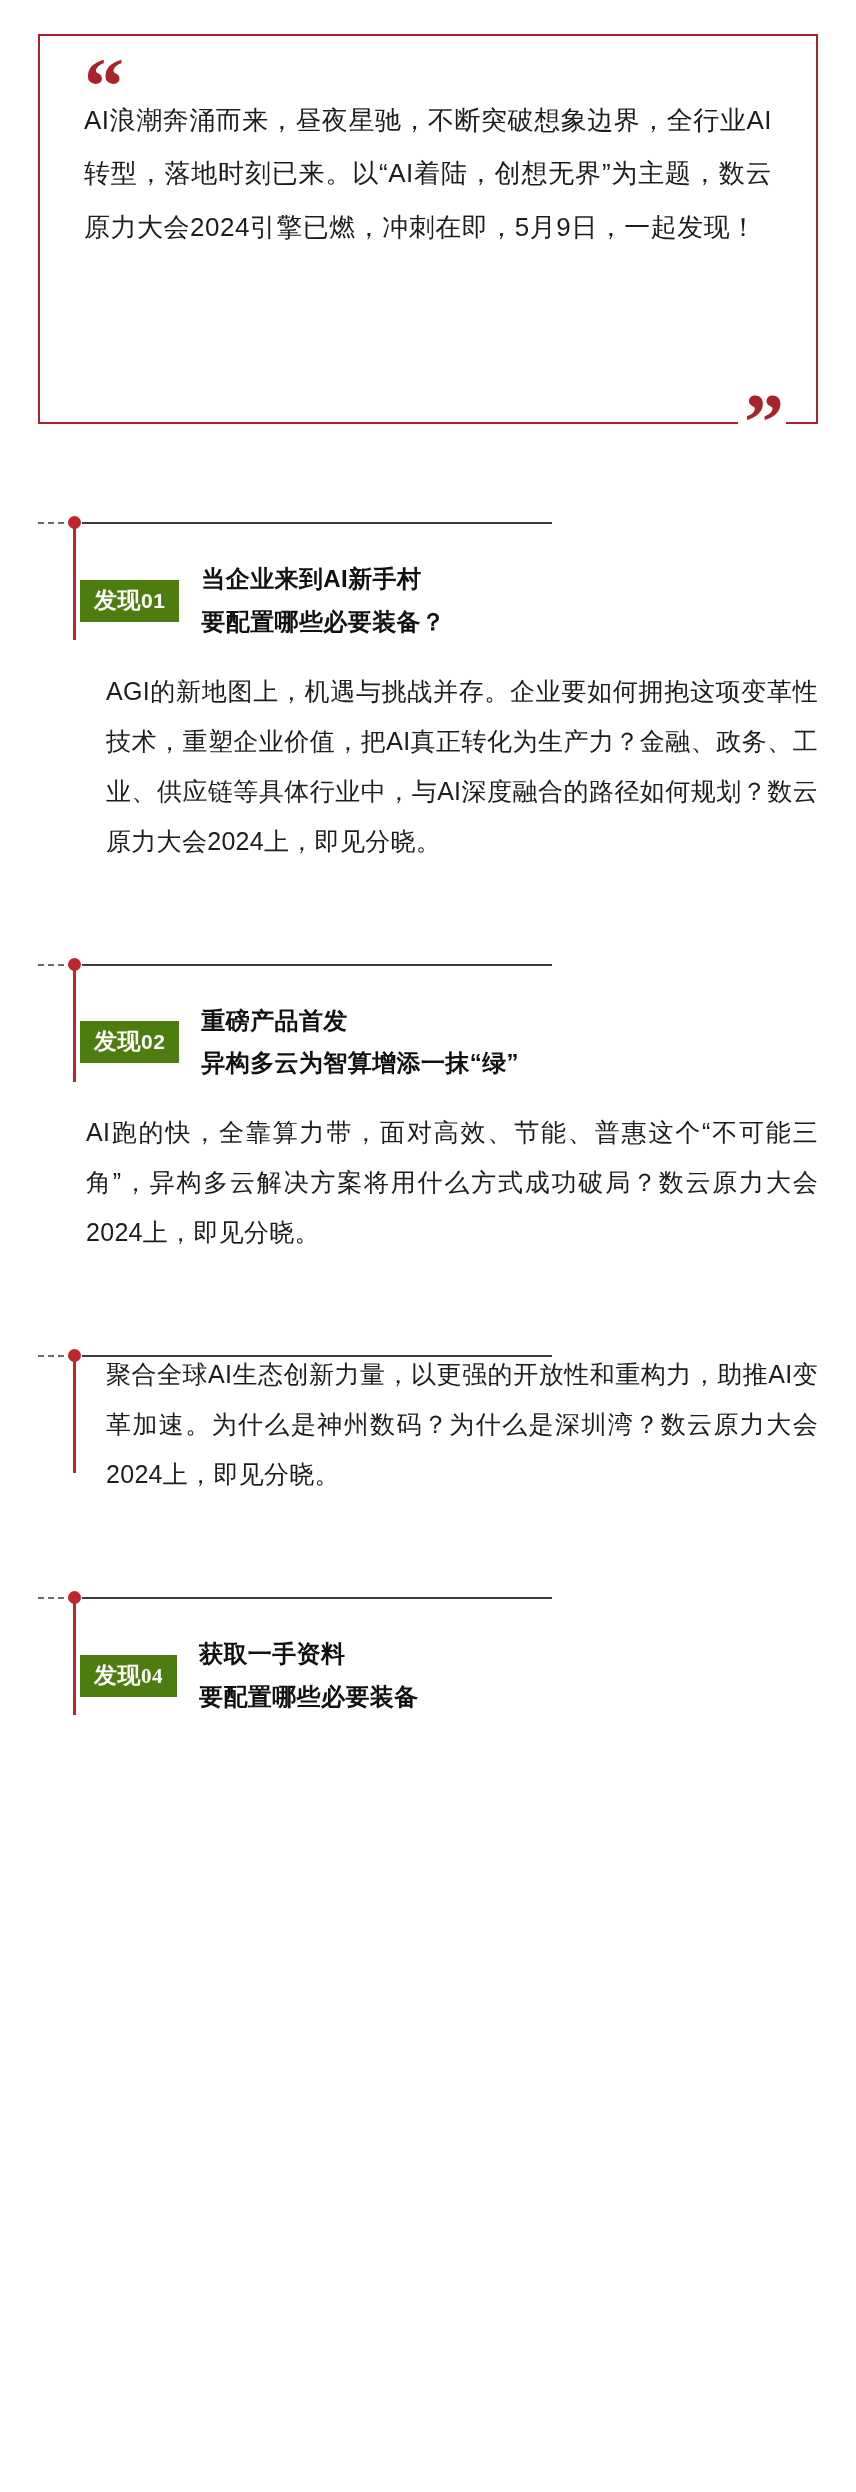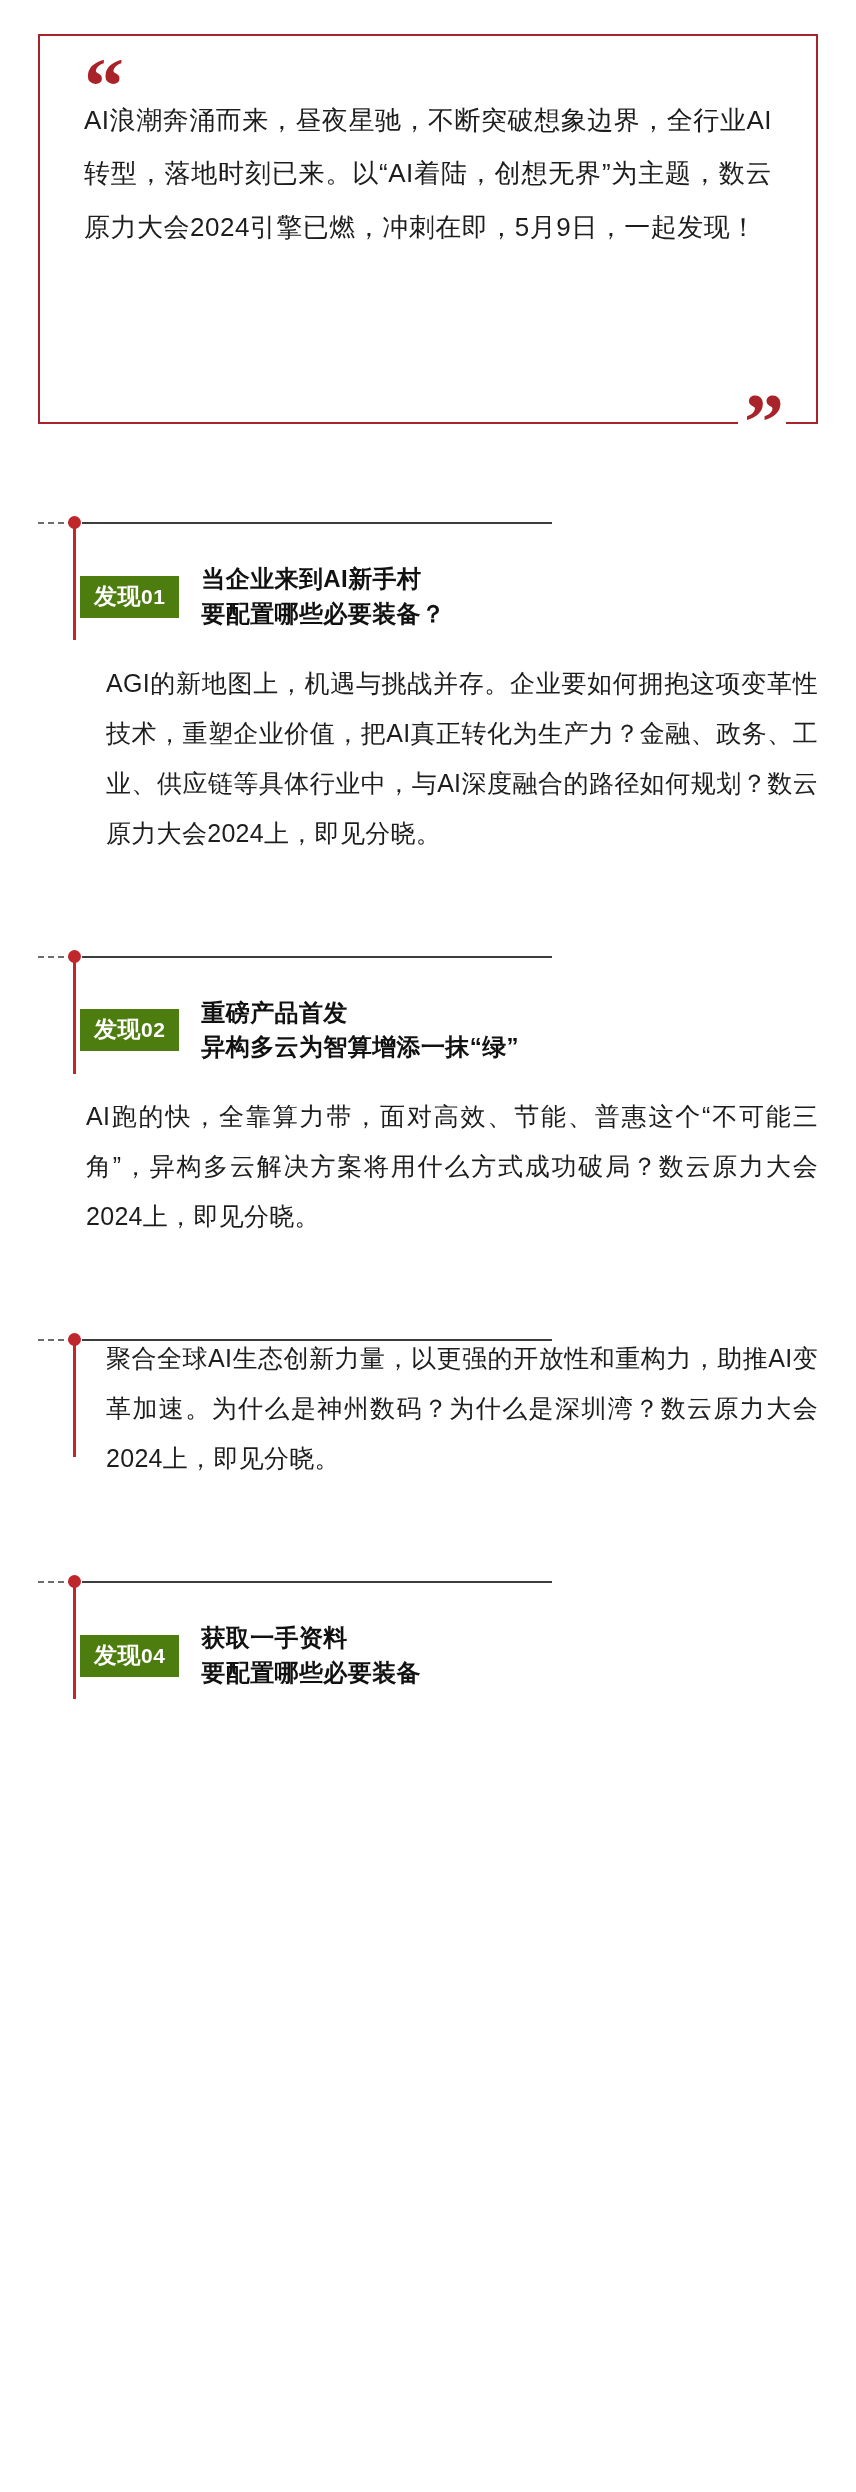--- a/index.html
+++ b/index.html
@@ -119,20 +119,21 @@
     white-space: nowrap;
   }
   .badge .num {
     font-size: 21px;
     font-weight: 700;
   }
   .titles {
     display: flex;
     flex-direction: column;
     justify-content: flex-end;
+    gap: 8px;
   }
   .title-1 {
     font-size: 24px;
     font-weight: 700;
     color: #111111;
     line-height: 1.45;
     letter-spacing: 0.4px;
   }
   .title-2 {
     font-size: 24px;
@@ -147,21 +148,21 @@
     line-height: 2.0;
     color: #1d1d1d;
     text-align: justify;
     letter-spacing: 0.3px;
   }
   .section.s1 .sec-body,
   .section.s3 .sec-body { padding-left: 26px; }
   .section.s2 .sec-body { padding-left: 6px; }
   .section.s4 .sec-body { padding-left: 0px; margin-left: -8px; }
 
-  .section.s4 { margin-bottom: 20px; }
+  .section.s4 { margin-bottom: 20px; font-family: Liberation Serif, serif; }
 </style>
 </head>
 <body>
 
 <div class="page">
 
   <div class="quote-card">
     <span class="qmark-open">“</span>
     <p class="quote-text">AI浪潮奔涌而来，昼夜星驰，不断突破想象边界，全行业AI转型，落地时刻已来。以“AI着陆，创想无界”为主题，数云原力大会2024引擎已燃，冲刺在即，5月9日，一起发现！</p>
     <span class="qmark-close">”</span>

